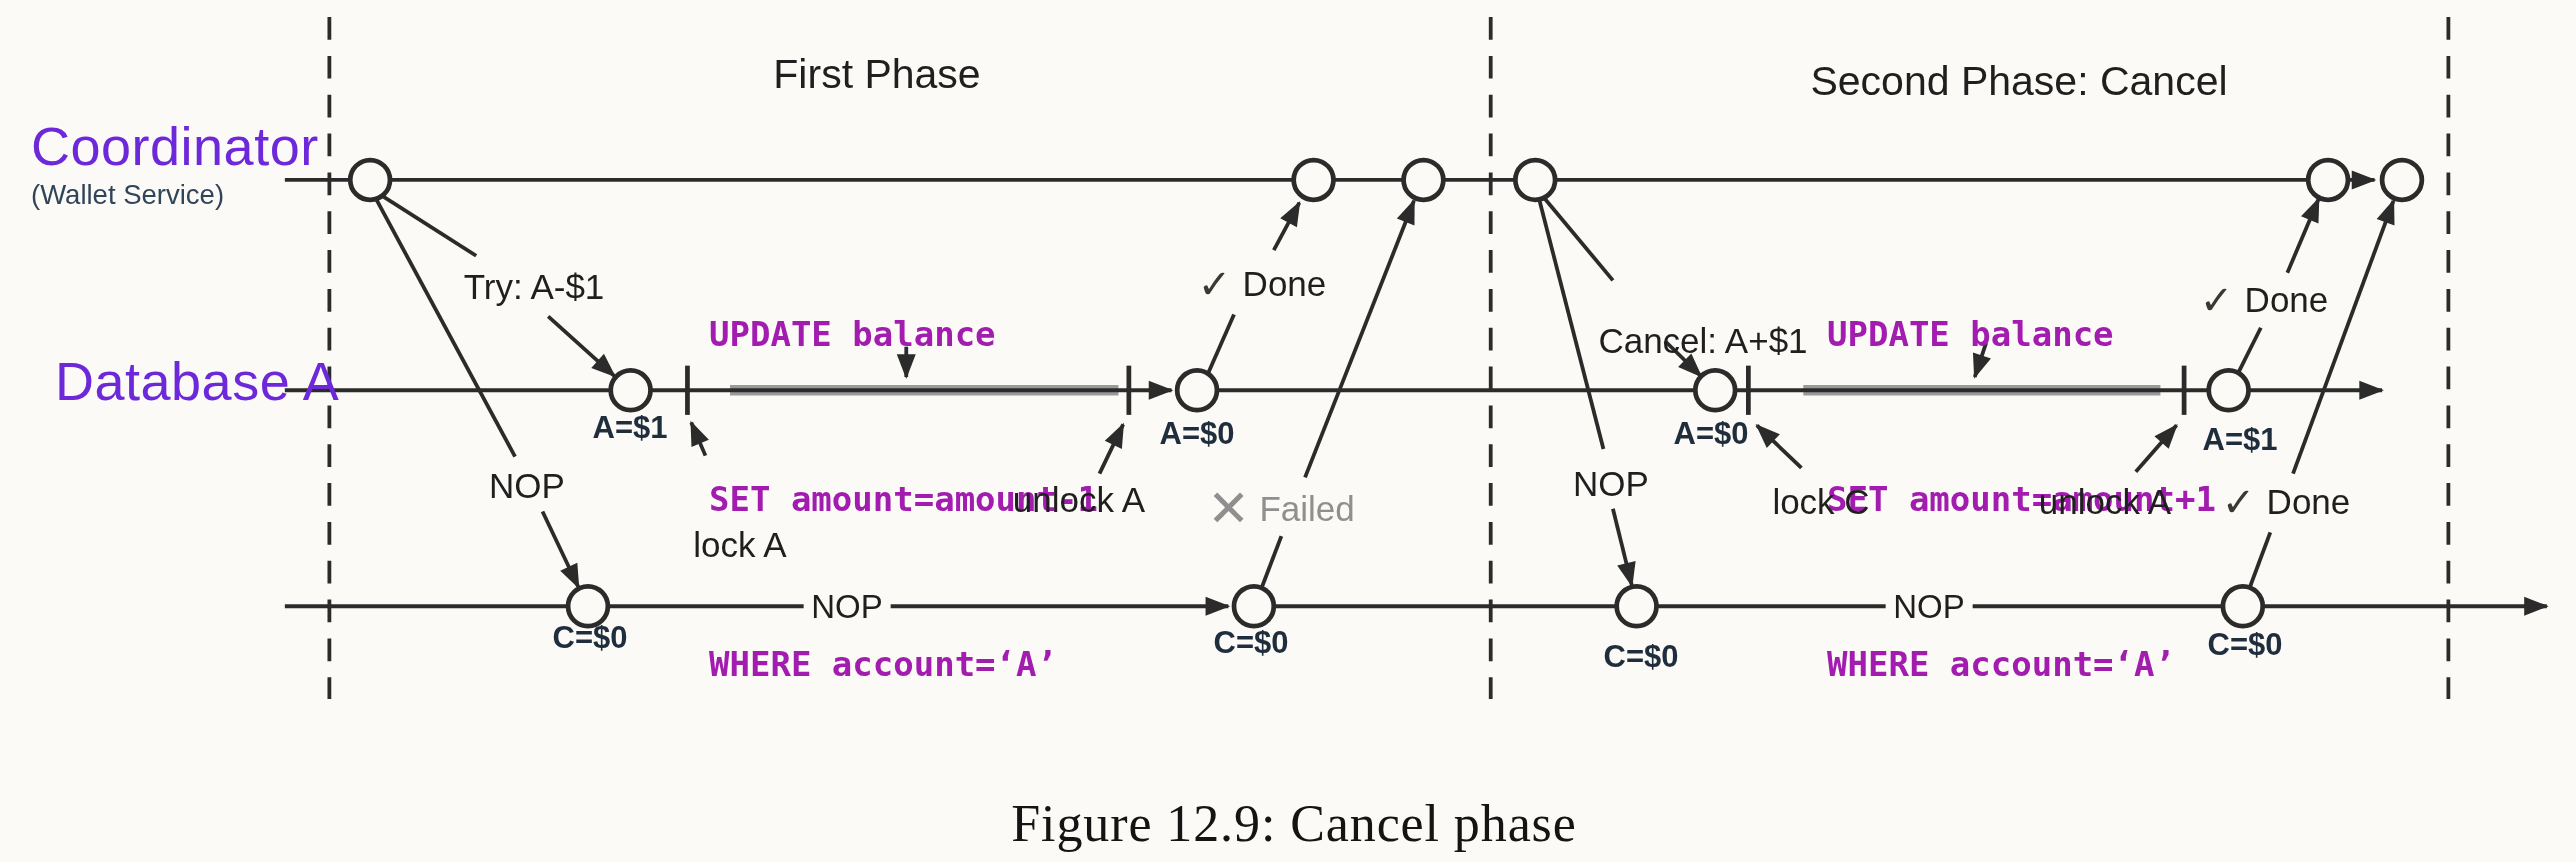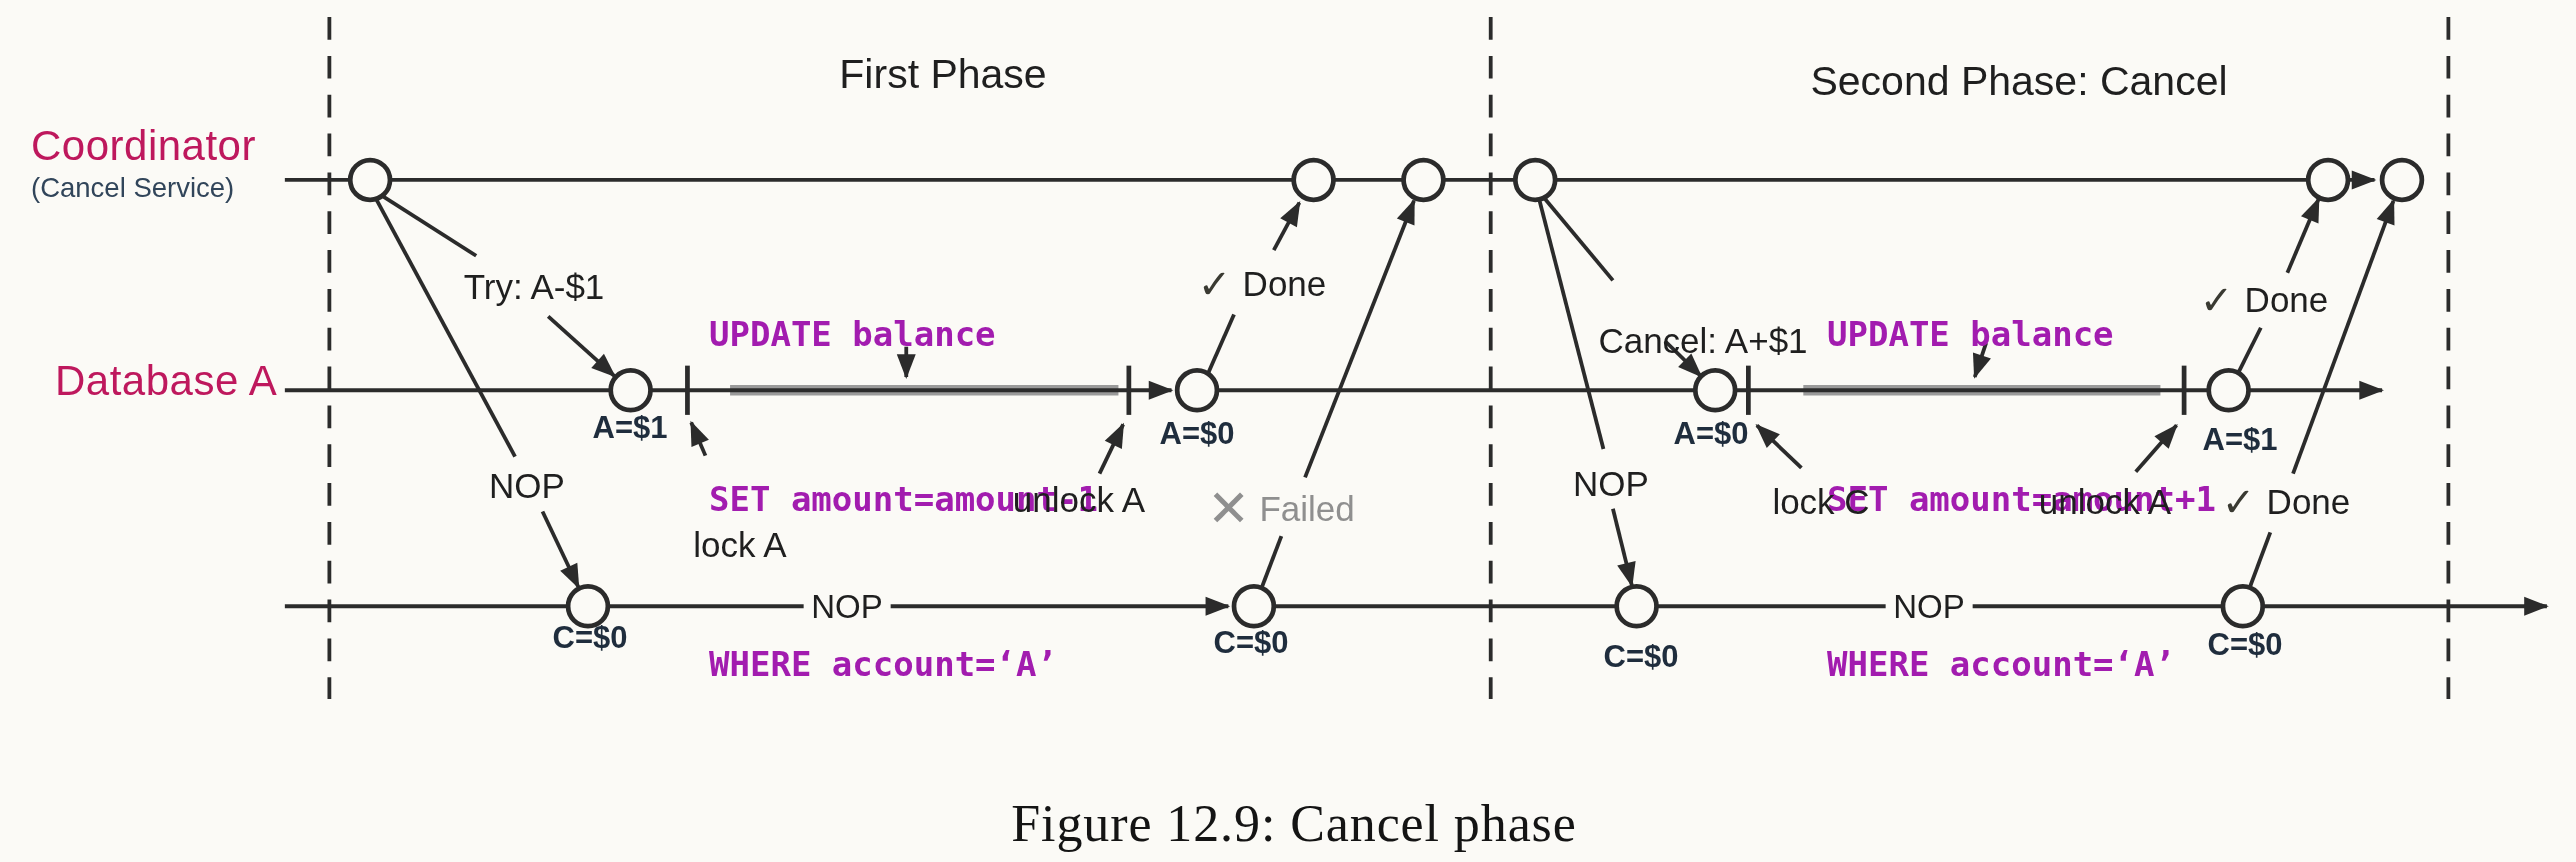--- a/index.html
+++ b/index.html
@@ -6,21 +6,21 @@
   body{
     width:2576px;height:862px;
     background:#fbfaf6;
     font-family:"Liberation Sans", sans-serif;
     color:#2b2b2b;
     overflow:hidden;
   }
   #canvas{position:relative;width:2576px;height:862px;}
   #diagram-svg{position:absolute;left:0;top:0;}
   .lbl{position:absolute;transform:translate(-50%,-50%);white-space:nowrap;}
-  .lane-label{color:#be185d;font-size:42px;letter-spacing:0.5px;}
+  .lane-label{color:#6d28d9;font-size:54px;letter-spacing:0.5px;}
   .lane-sublabel{color:#31455a;font-size:27.5px;margin-top:1.9px;}
   .phase-title{font-size:41px;color:#1f1f1f;}
   .sql-block{
     position:absolute;
     font-family:"DejaVu Sans Mono", monospace;
     font-weight:700;font-size:34px;line-height:55px;
     color:#a21caf;white-space:pre;
   }
   .annot{font-size:35px;color:#1f1f1f;}
   .state-val{font-size:31px;font-weight:700;color:#1f2d3d;}
@@ -124,25 +124,25 @@
       <circle cx="2352" cy="412" r="21"></circle>
       <circle cx="620" cy="640" r="21"></circle>
       <circle cx="1323" cy="640" r="21"></circle>
       <circle cx="1727" cy="640" r="21"></circle>
       <circle cx="2367" cy="640" r="21"></circle>
     </g>
   </svg>
 
   <div class="lane-head" style="left:31px;top:163px;">
     <div class="lane-label">Coordinator</div>
-    <div class="lane-sublabel">(Cancel Service)</div>
+    <div class="lane-sublabel">(Wallet Service)</div>
   </div>
   <div class="lane-head lane-label" style="left:55px;top:381px;">Database A</div>
 
-  <div class="lbl phase-title" style="left:943px;top:74px;">First Phase</div>
+  <div class="lbl phase-title" style="left:877px;top:74px;">First Phase</div>
   <div class="lbl phase-title" style="left:2019px;top:81px;">Second Phase: Cancel</div>
 
   <div class="sql-block" style="left:709px;top:197px;">
     <div>UPDATE balance</div>
     <div>SET amount=amount-1</div>
     <div>WHERE account=‘A’</div>
   </div>
   <div class="sql-block" style="left:1827px;top:197px;">
     <div>UPDATE balance</div>
     <div>SET amount=amount+1</div>

